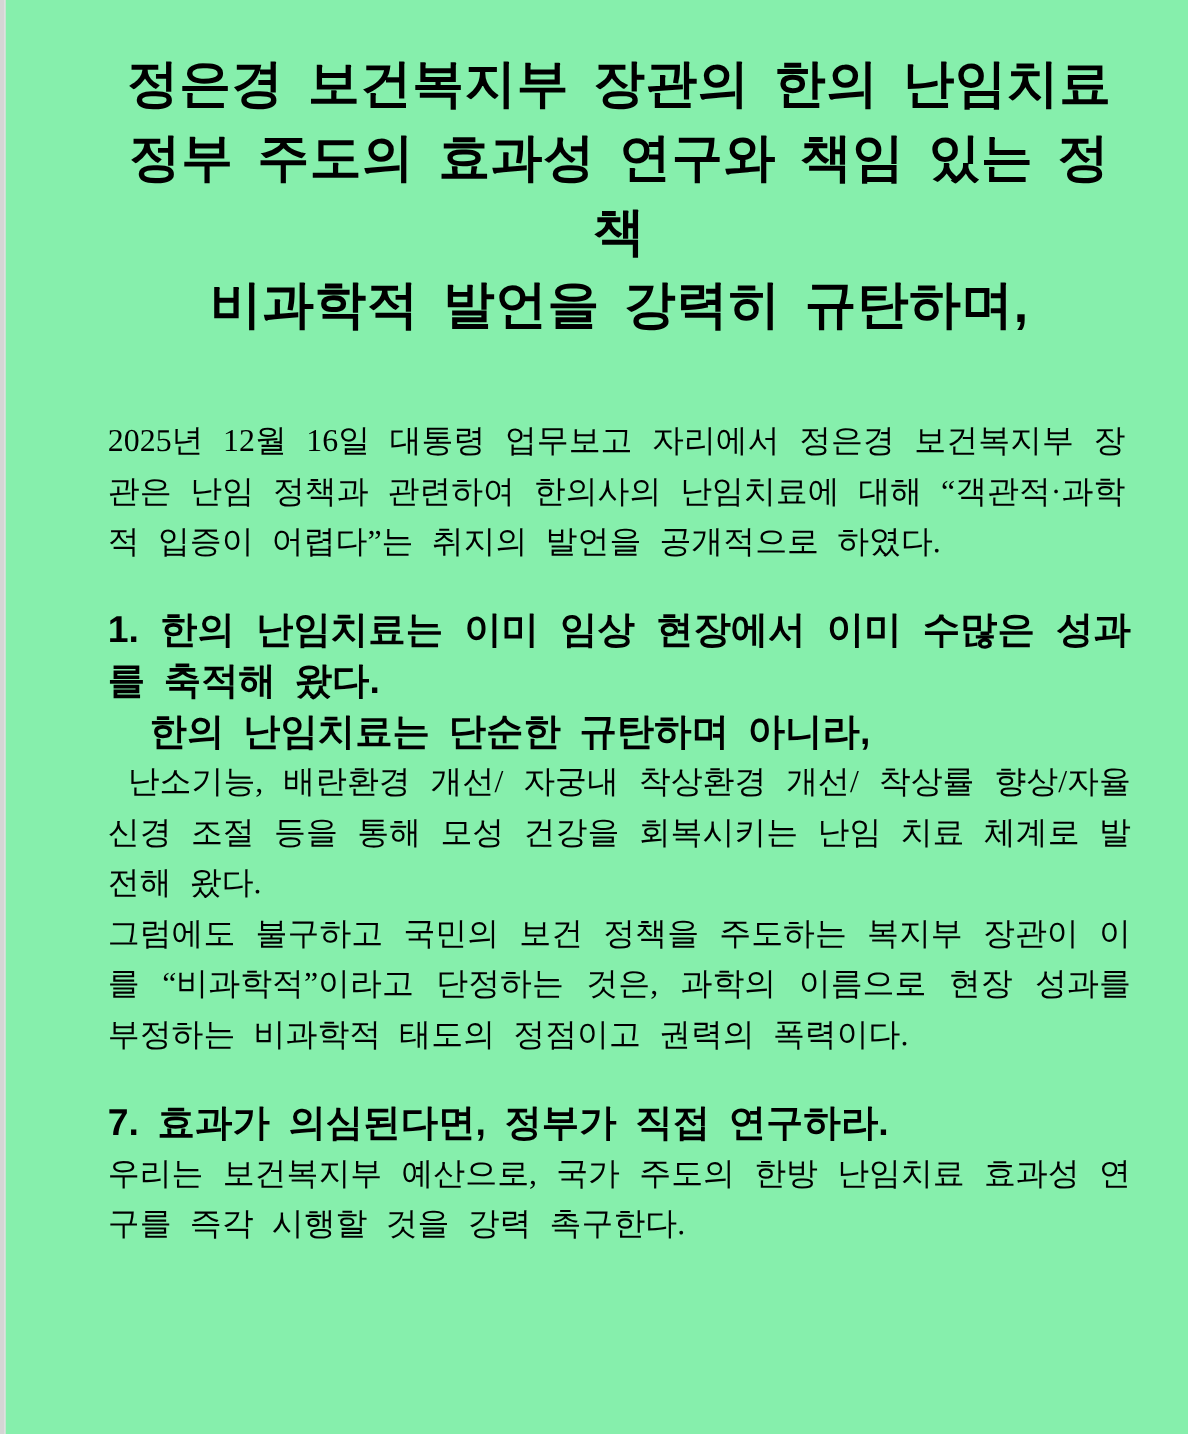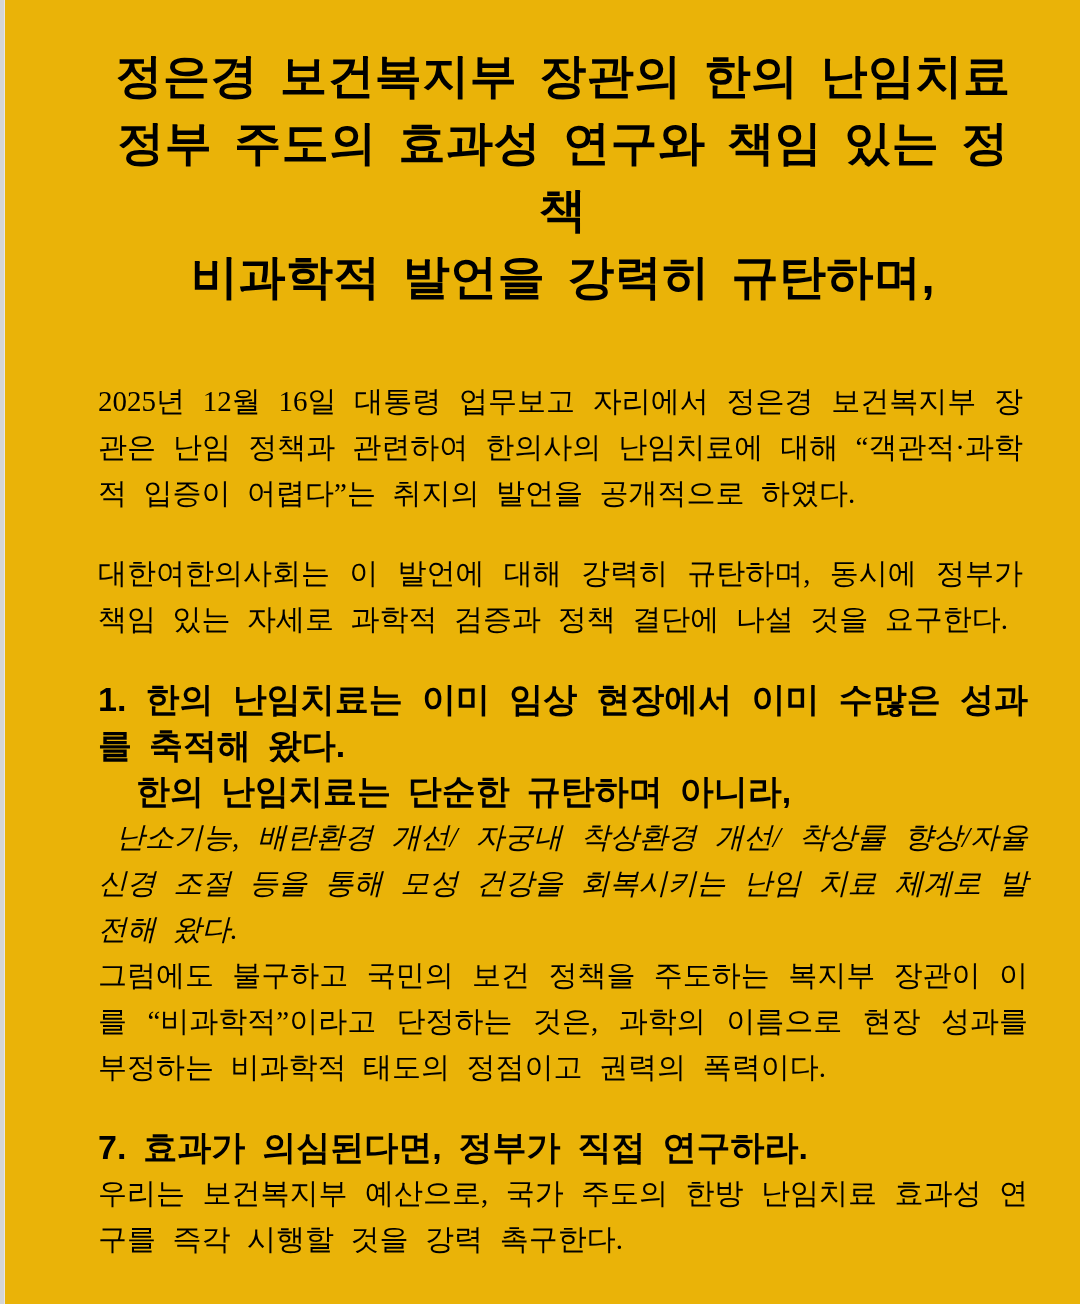--- a/index.html
+++ b/index.html
@@ -4,21 +4,21 @@
 <style>
   html, body {
     margin: 0;
     padding: 0;
     background: #ffffff;
   }
   .page {
     position: relative;
     width: 1080px;
     height: 1304px;
-    background: #eab308;
+    background: #86efac;
     overflow: hidden;
     color: #000000;
   }
   .edge-strip {
     position: absolute;
     left: 0;
     top: 0;
     width: 4px;
     height: 100%;
     background: #d5d5d5;
@@ -45,21 +45,21 @@
   .title-line { display: block; }
   .body-p {
     margin: 0 5px 34px 0;
     font-family: "Liberation Serif", serif;
     font-size: 29px;
     line-height: 46px;
     text-align: justify;
     word-spacing: 0.32em;
   }
   .tight { margin: 0; }
-  .pre { white-space: pre-wrap; font-style: italic; }
+  .pre { white-space: pre-wrap; }
   .section { margin: 0 0 34px 0; }
   .section:last-child { margin: 0; }
   .heading {
     font-family: "Liberation Sans", sans-serif;
     font-weight: 700;
     font-size: 34px;
     line-height: 46px;
     text-align: justify;
     word-spacing: 0.22em;
   }
@@ -73,21 +73,20 @@
   <div class="content">
 
     <h1 class="title">
       <span class="title-line">정은경 보건복지부 장관의 한의 난임치료</span>
       <span class="title-line">정부 주도의 효과성 연구와 책임 있는 정책</span>
       <span class="title-line">비과학적 발언을 강력히 규탄하며,</span>
     </h1>
 
     <p class="body-p">2025년 12월 16일 대통령 업무보고 자리에서 정은경 보건복지부 장관은 난임 정책과 관련하여 한의사의 난임치료에 대해 “객관적·과학적 입증이 어렵다”는 취지의 발언을 공개적으로 하였다.</p>
 
-    <p class="body-p">대한여한의사회는 이 발언에 대해 강력히 규탄하며, 동시에 정부가 책임 있는 자세로 과학적 검증과 정책 결단에 나설 것을 요구한다.</p>
 
     <div class="section">
       <div class="heading">1. 한의 난임치료는 이미 임상 현장에서 이미 수많은 성과를 축적해 왔다.</div>
       <div class="heading heading-indent">한의 난임치료는 단순한 규탄하며 아니라,</div>
       <p class="body-p tight pre"> 난소기능, 배란환경 개선/ 자궁내 착상환경 개선/ 착상률 향상/자율신경 조절 등을 통해 모성 건강을 회복시키는 난임 치료 체계로 발전해 왔다.</p>
       <p class="body-p tight">그럼에도 불구하고 국민의 보건 정책을 주도하는 복지부 장관이 이를 “비과학적”이라고 단정하는 것은, 과학의 이름으로 현장 성과를 부정하는 비과학적 태도의 정점이고 권력의 폭력이다.</p>
     </div>
 
     <div class="section">
       <div class="heading">7. 효과가 의심된다면, 정부가 직접 연구하라.</div>

